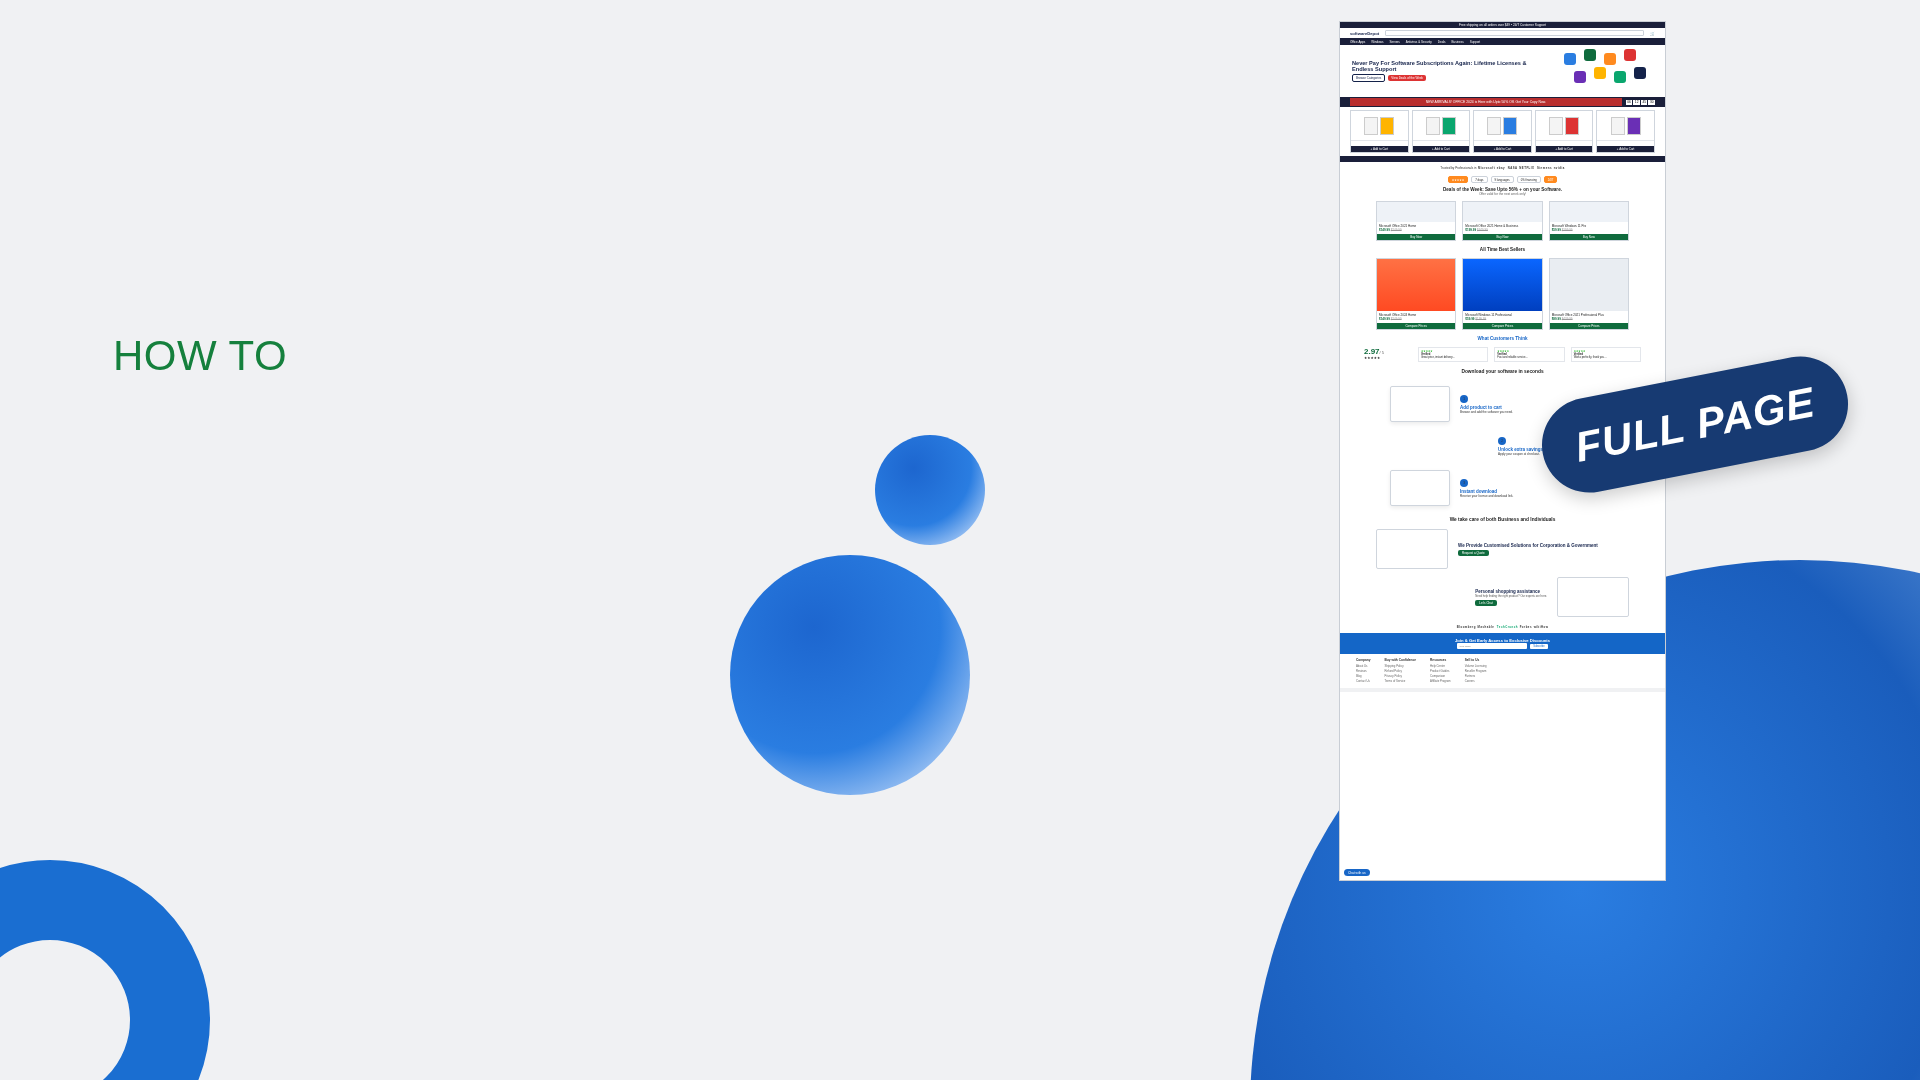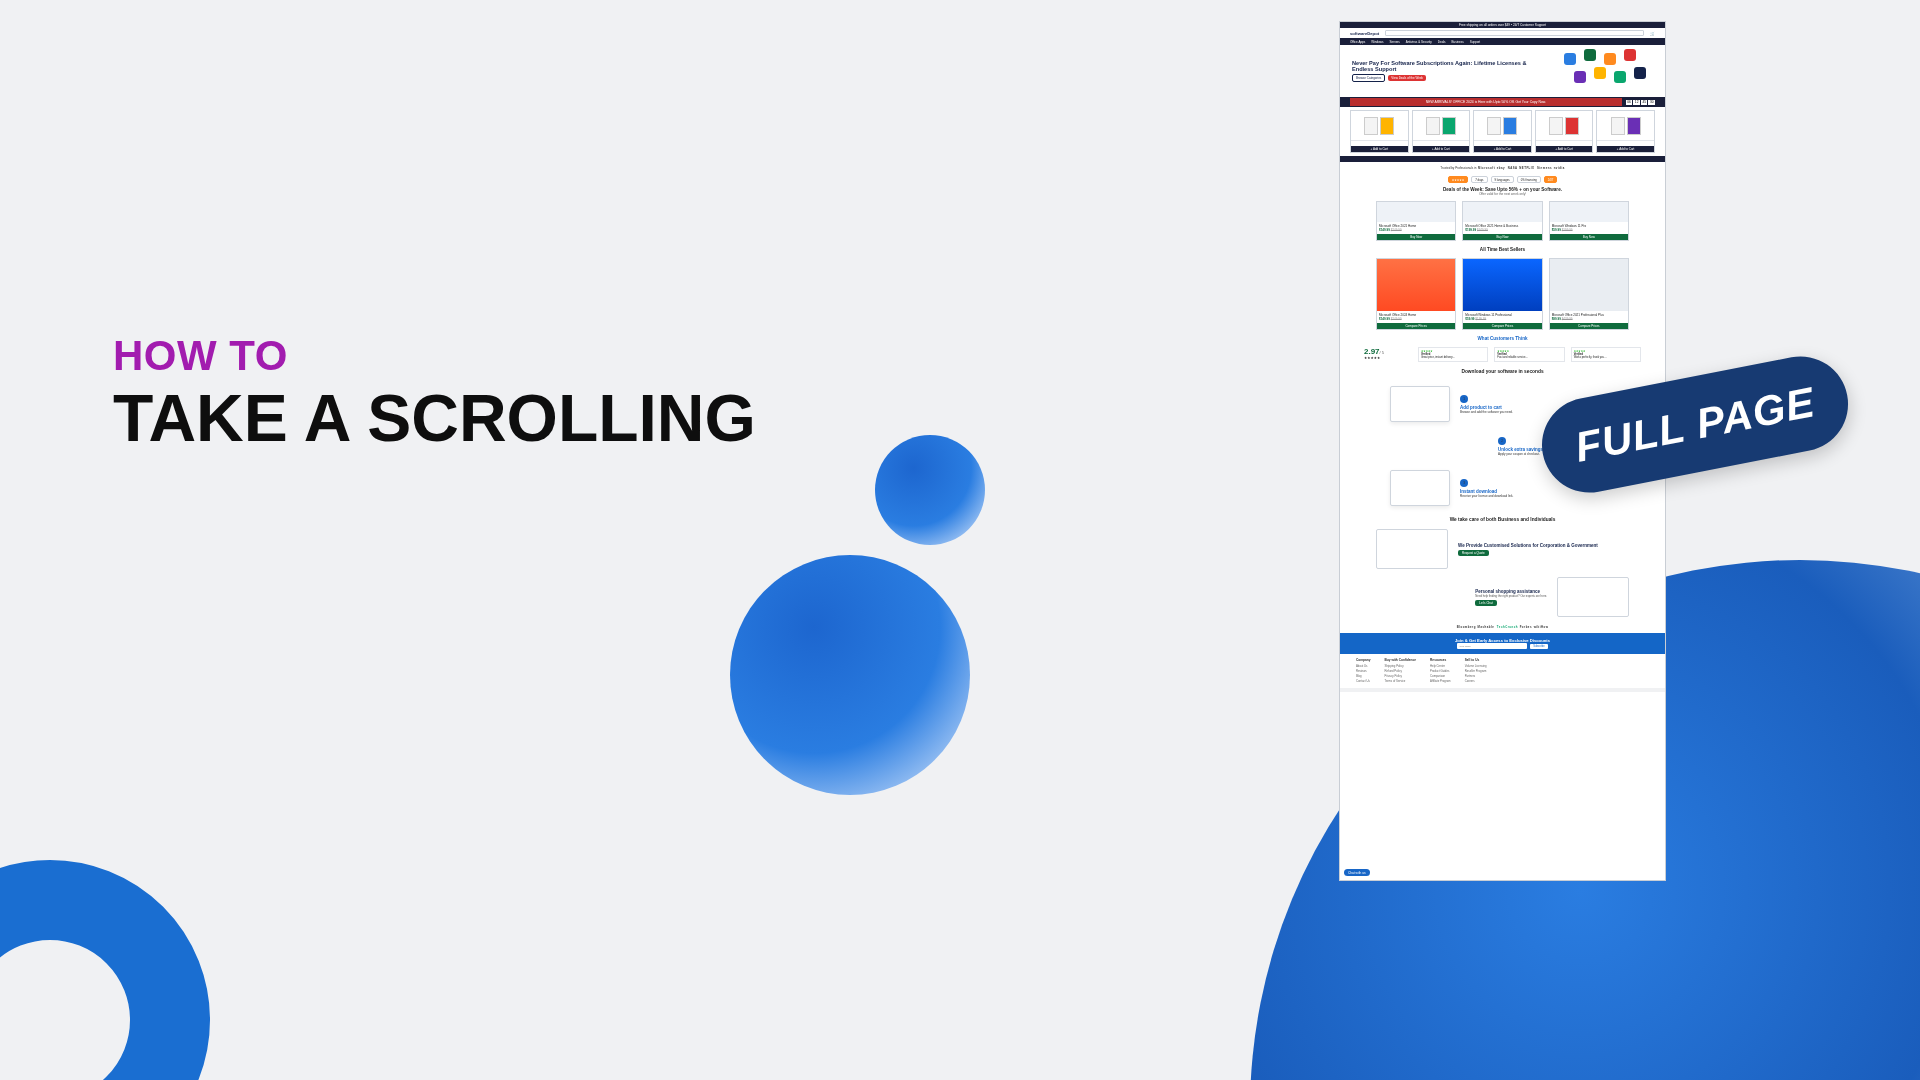--- a/index.html
+++ b/index.html
@@ -12,21 +12,21 @@
               background:radial-gradient(circle at 30% 30%, #2a7de1 0%, #1a5dbc 35%, #9ec4ee 70%, #e5efff 100%); }
   .blob-mid { width:240px; height:240px; left:730px; top:555px;
               background:radial-gradient(circle at 35% 30%, #1d66cf 0%, #2a7de1 55%, #e5efff 100%); }
   .blob-sm  { width:110px; height:110px; left:875px; top:435px;
               background:radial-gradient(circle at 35% 30%, #1d66cf 0%, #2a7de1 55%, #e5efff 100%); }
   .blob-ring{ width:320px; height:320px; left:-110px; bottom:-100px;
               border:80px solid #1a6ed1; border-radius:50%; background:transparent; }
 
   
   .headline { position:absolute; left:113px; top:332px; width:760px; }
-  .kicker   { color:#a21caf; font-weight:700; font-size:42px; letter-spacing:0.5px; }
+  .kicker   { color:#15803d; font-weight:400; font-size:42px; letter-spacing:0.5px; }
   .title    { color:#0e0e0e; font-weight:900; font-size:66px; line-height:1.05; margin-top:4px; }
 
   
   .pill { position:absolute; right:70px; top:377px; width:310px; height:95px;
           background:#173a72; border-radius:48px; transform:rotate(-11deg);
           display:flex; align-items:center; justify-content:center;
           color:#fff; font-weight:900; font-size:42px; font-style:italic; letter-spacing:1px;
           box-shadow:0 6px 18px rgba(0,0,0,.2); z-index:3; }
 
   
@@ -118,21 +118,21 @@
 <body>
 
 <div class="blob blob-big"></div>
 <div class="blob blob-mid"></div>
 <div class="blob blob-sm"></div>
 <div class="blob blob-ring"></div>
 
 <div class="headline">
   <div class="kicker">HOW TO</div>
   <div class="title">
-    <span>TAKE A SCROLLING</span><br>
+    <br>
   </div>
 </div>
 
 <div class="pill">FULL PAGE</div>
 
 <div class="page">
 
   <div class="bar-dark ctr tiny" style="padding:1px 0">Free shipping on all orders over $49 • 24/7 Customer Support</div>
 
   <div style="display:flex;align-items:center;padding:2px 10px;gap:6px">

